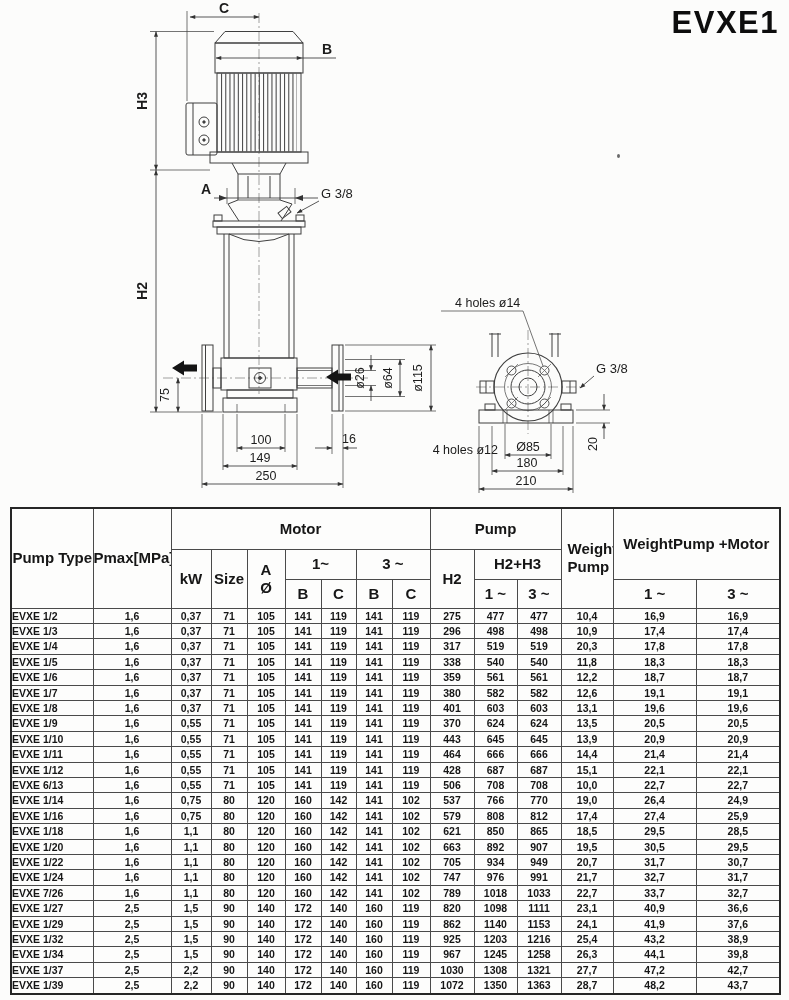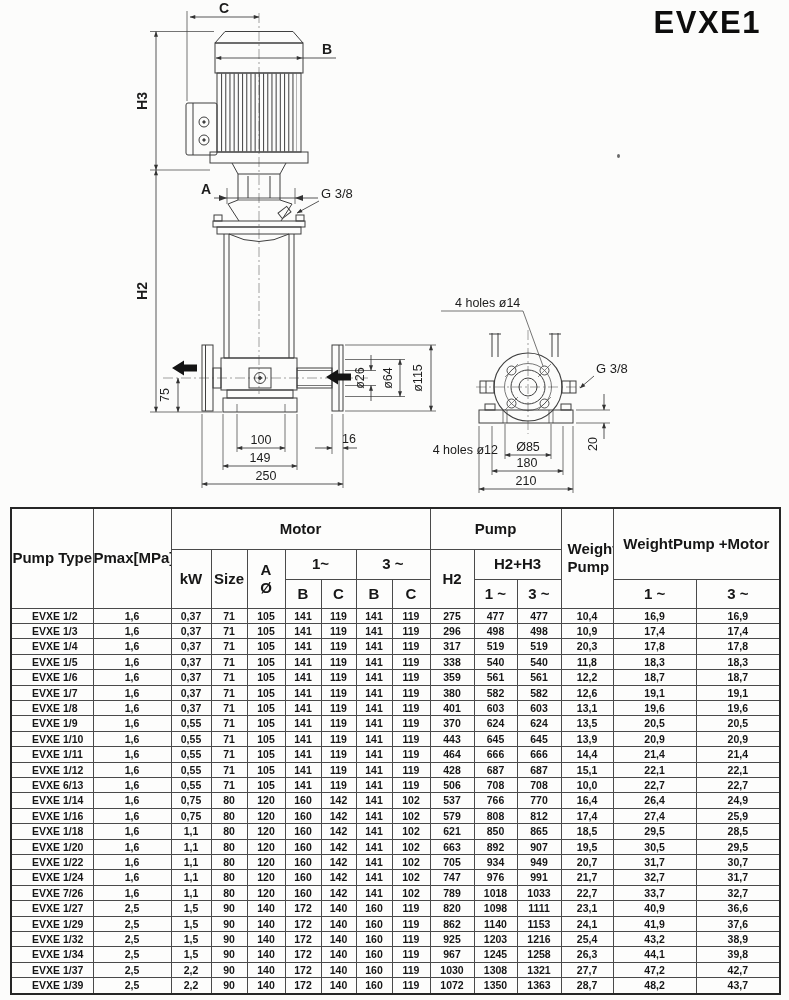--- a/index.html
+++ b/index.html
@@ -1,30 +1,30 @@
 <!DOCTYPE html>
 <html><head>
 <meta charset="utf-8">
 <style>
   html,body{margin:0;padding:0;}
   body{background:#ffffff;}
   .page{position:relative;width:789px;height:1000px;background:#fcfcfb;overflow:hidden;
         font-family:"Liberation Sans",sans-serif;color:#1a1a1a;}
-  .title{position:absolute;top:5px;right:28px;font-size:31px;font-weight:700;
+  .title{position:absolute;top:5px;right:10px;font-size:31px;font-weight:700;
          letter-spacing:1.5px;color:#0d0d0d;}
   .stray-dot{position:absolute;left:617px;top:154px;width:3px;height:4px;background:#6a6a6a;border-radius:50%;}
   svg.drawing{position:absolute;left:0;top:0;}
   svg.drawing text{fill:#1c1c1c;}
   .sheet-table{position:absolute;left:10px;top:507px;width:769px;border-collapse:collapse;
                table-layout:fixed;border:2px solid #262626;background:#fdfdfc;}
   .sheet-table th,.sheet-table td{border:1px solid #4a4a4a;text-align:center;vertical-align:middle;
                padding:0;color:#161616;overflow:hidden;white-space:nowrap;}
   .sheet-table thead th{font-size:15px;font-weight:700;line-height:1.2;}
   .sheet-table tbody td{font-size:10.5px;font-weight:700;height:14.4px;line-height:14.4px;}
-  .sheet-table td.pt{text-align:left;padding-left:20px;}
+  .sheet-table td.pt{text-align:left;padding-left:0;}
 </style>
 </head>
 <body>
 
 <div class="page">
 
   <div class="title">EVXE1</div>
   <div class="stray-dot"></div>
 
   <svg class="drawing" width="789" height="505" viewBox="0 0 789 505">
@@ -520,21 +520,21 @@
           <td>0,75</td>
           <td>80</td>
           <td>120</td>
           <td>160</td>
           <td>142</td>
           <td>141</td>
           <td>102</td>
           <td>537</td>
           <td>766</td>
           <td>770</td>
-          <td>16,4</td>
+          <td>19,0</td>
           <td>26,4</td>
           <td>24,9</td>
         </tr>
         <tr>
           <td class="pt">EVXE 1/16</td>
           <td>1,6</td>
           <td>0,75</td>
           <td>80</td>
           <td>120</td>
           <td>160</td>

